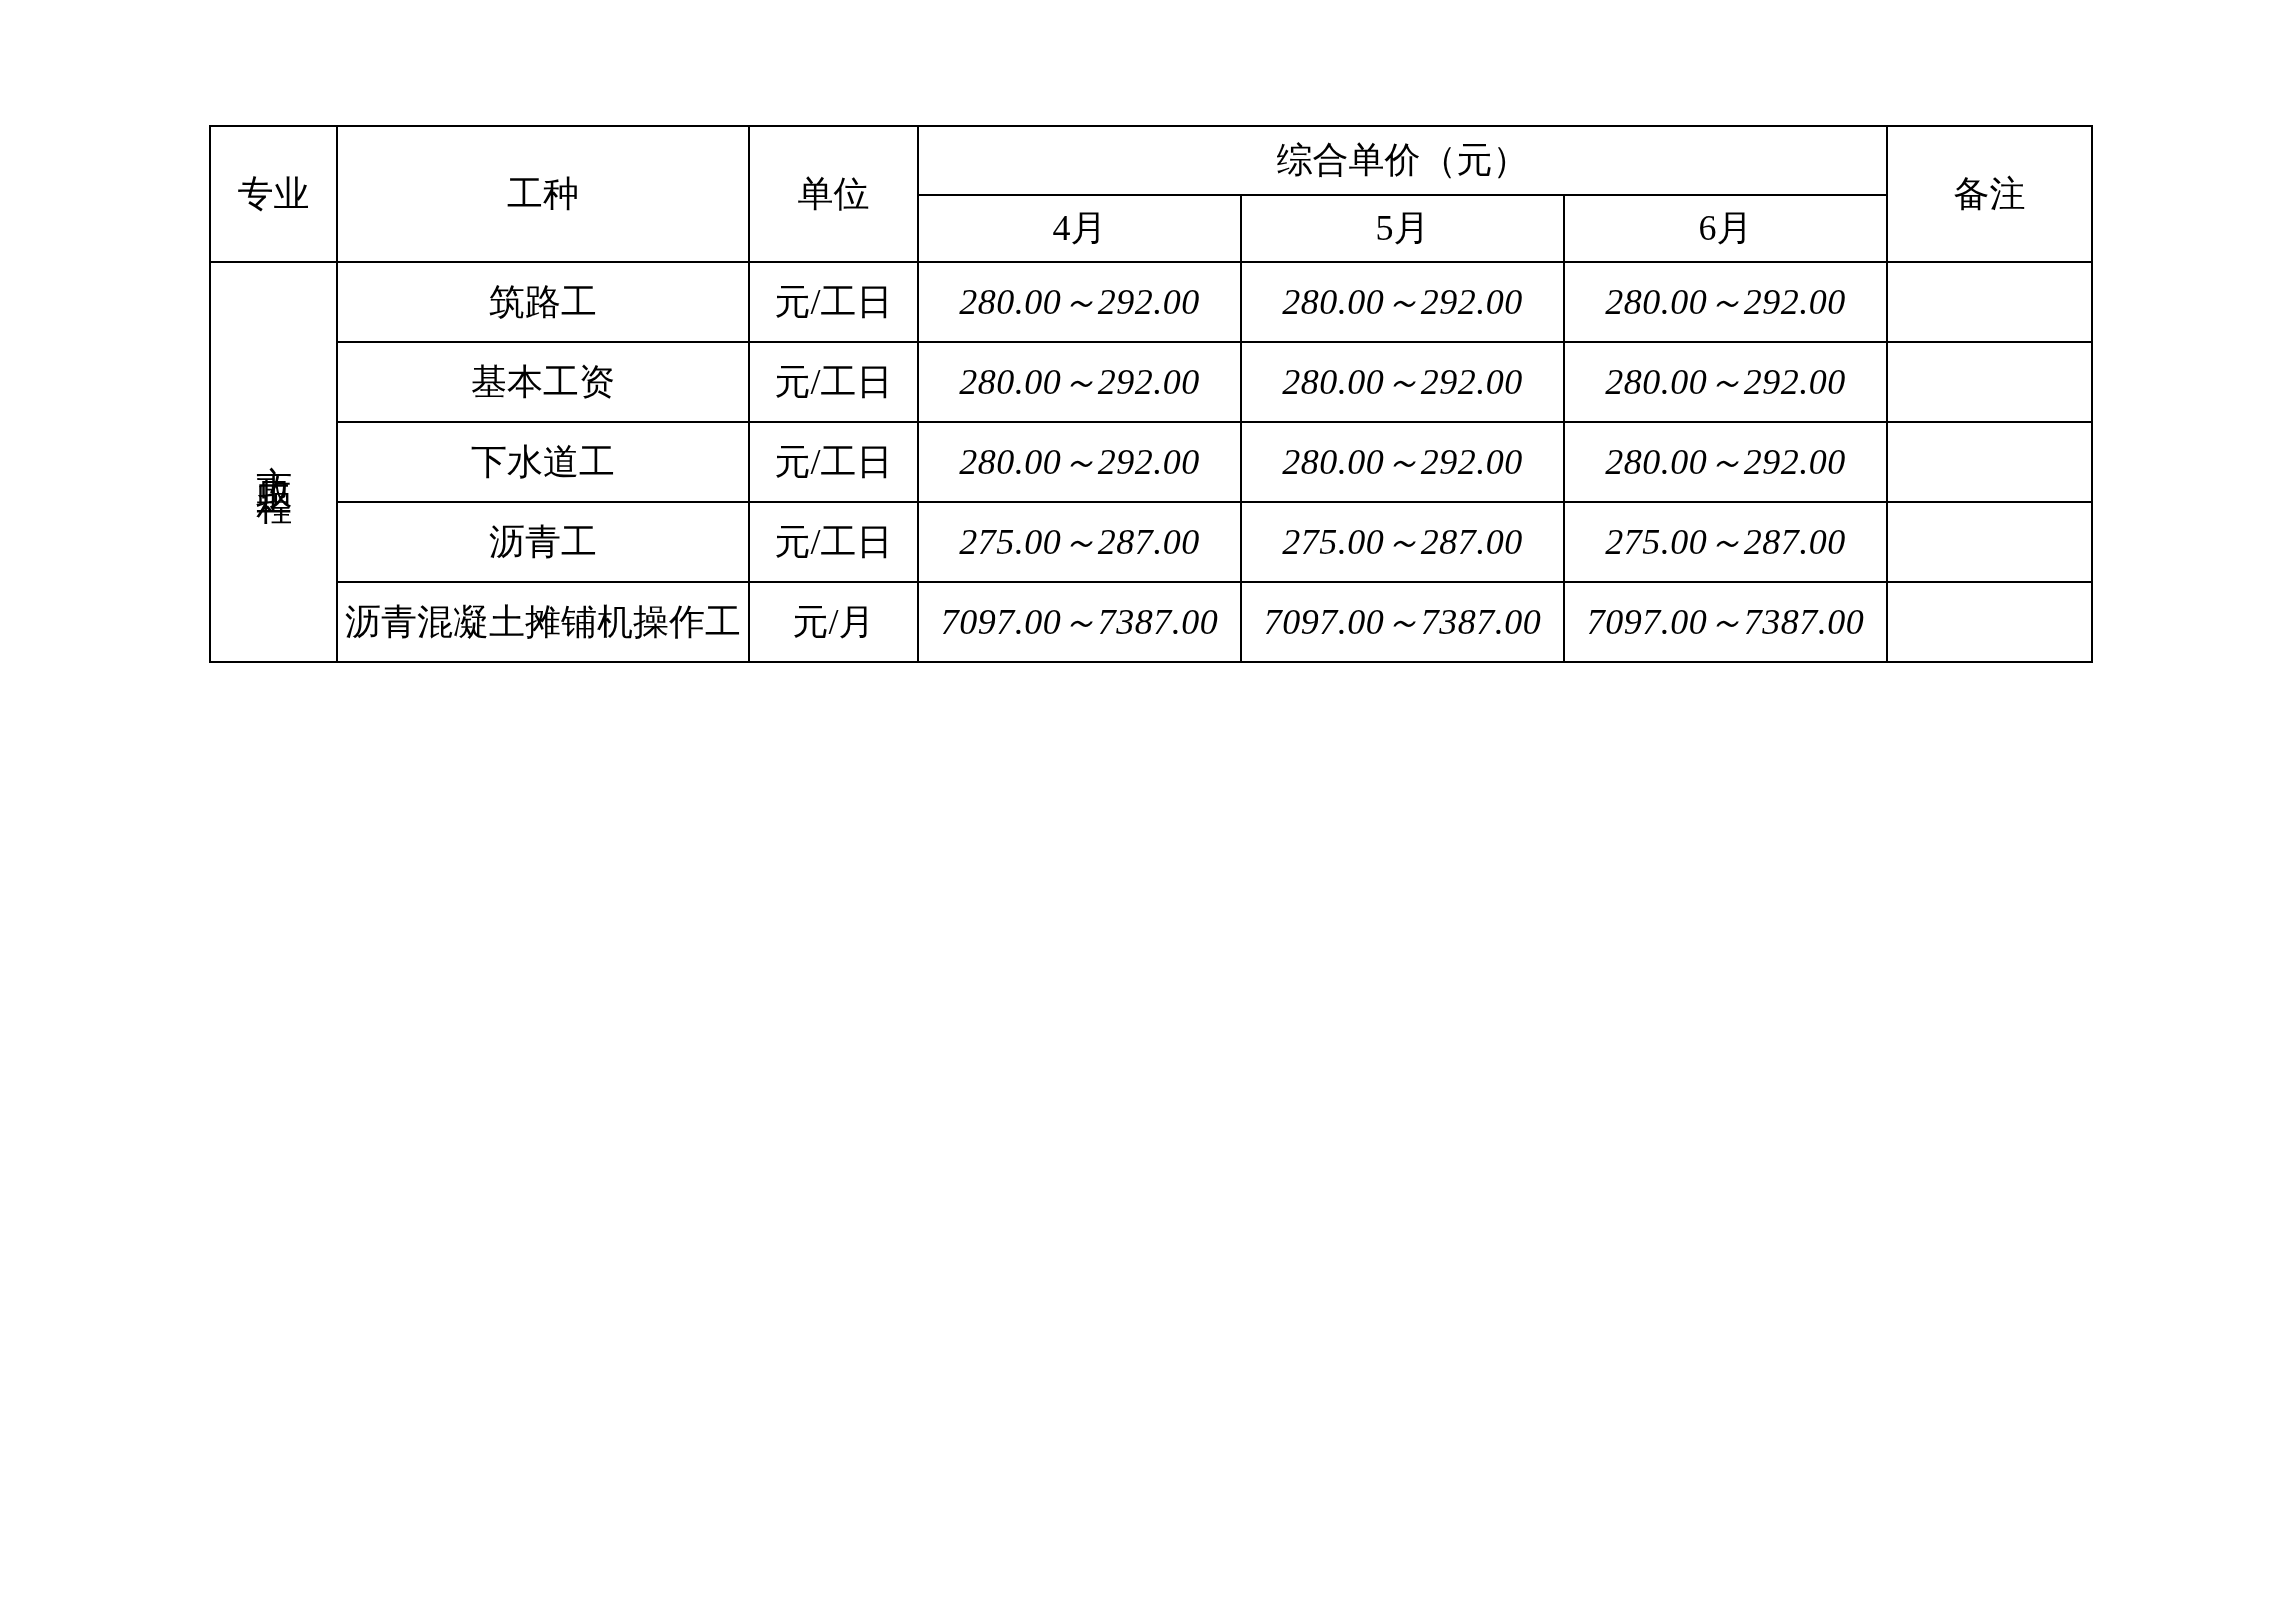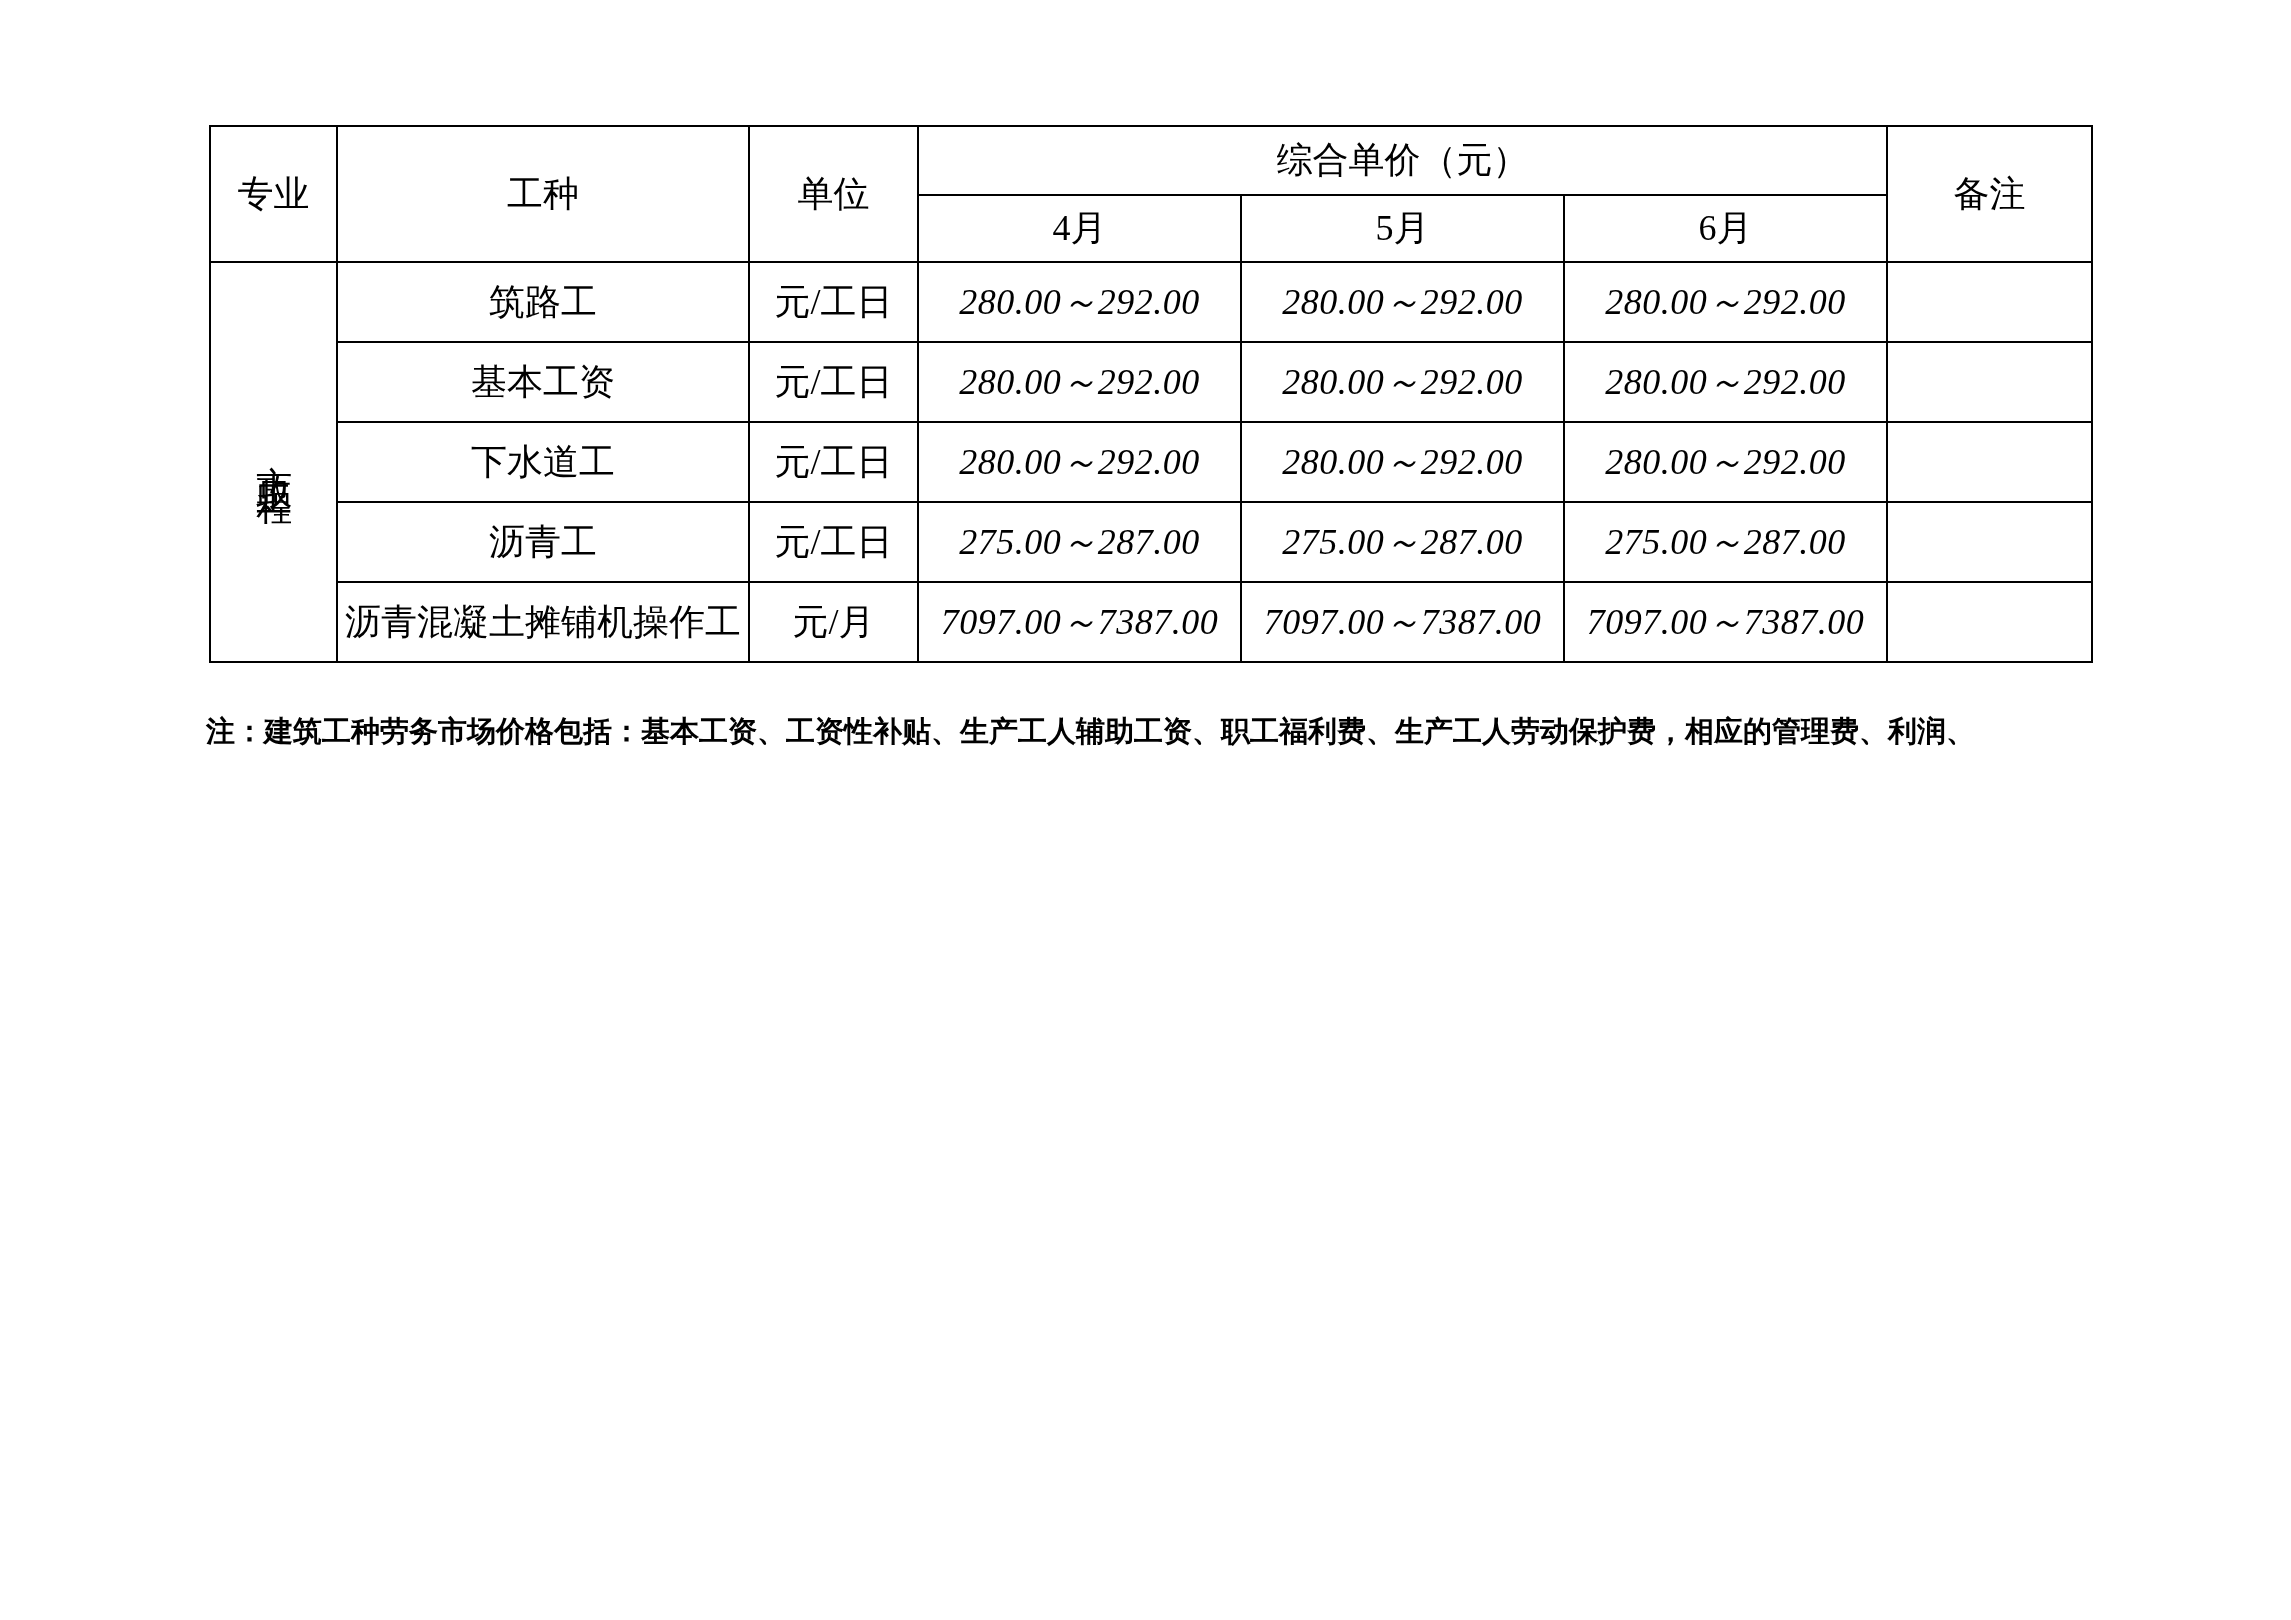--- a/index.html
+++ b/index.html
@@ -150,17 +150,16 @@
         <td>元/月</td>
         <td class="num">7097.00～7387.00</td>
         <td class="num">7097.00～7387.00</td>
         <td class="num">7097.00～7387.00</td>
         <td></td>
       </tr>
     </tbody>
   </table>
 
   <div class="note">
-    <span class="line">注：建筑工种劳务市场价格包括：基本工资、工资性补贴、生产工人辅助工资、职工福利费、生产工人劳动保护费，相应的管理费、利润、</span>
   </div>
 
 </div>
 
 
 </body></html>

